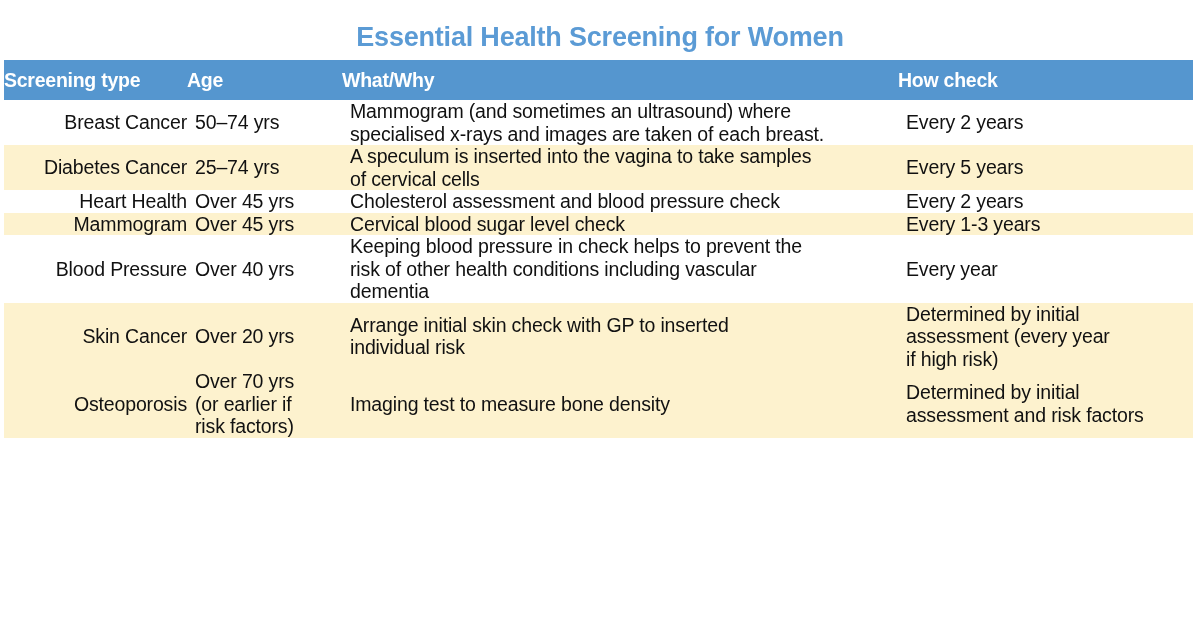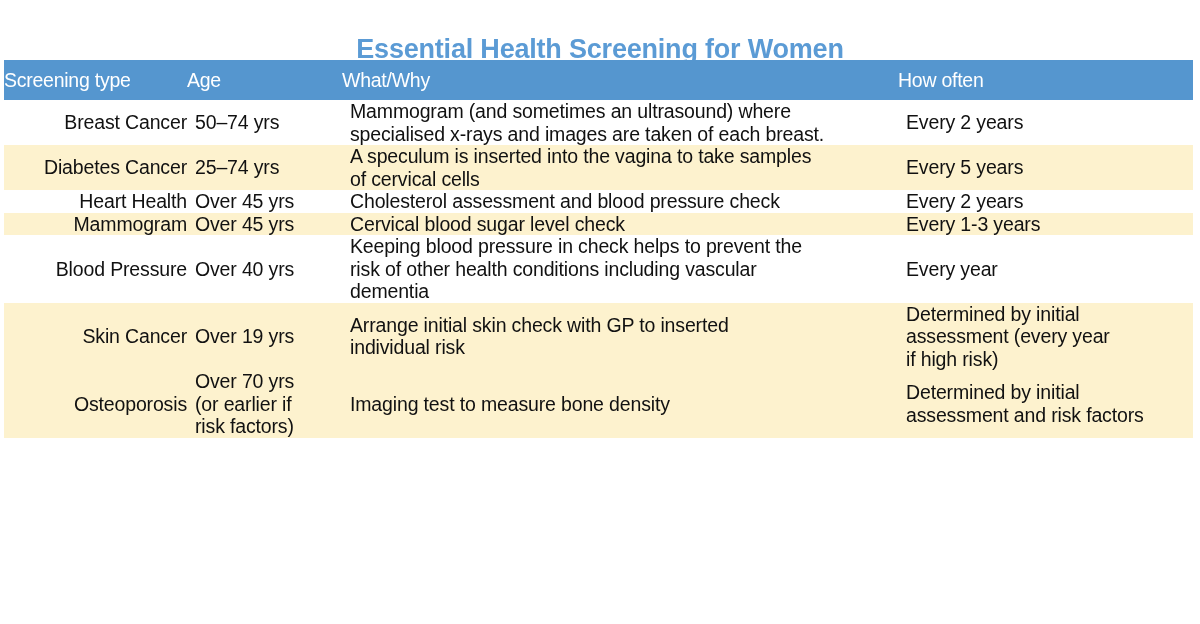--- a/index.html
+++ b/index.html
@@ -19,21 +19,21 @@
     position: relative;
     width: 1200px;
     height: 624px;
     background: #ffffff;
   }
 
   
   .title {
     position: absolute;
     left: 0;
-    top: 32px;
+    top: 20px;
     width: 1200px;
     text-align: center;
     font-size: 27px;
     font-weight: bold;
     color: #5b9bd5;
     letter-spacing: -0.2px;
     line-height: 34px;
     white-space: nowrap;
   }
 
@@ -58,21 +58,21 @@
   col.c-type  { width: 183px; }
   col.c-age   { width: 155px; }
   col.c-what  { width: 556px; }
   col.c-often { width: 295px; }
 
   
   thead tr { background: #5596cf; height: 40px; }
   thead th {
     color: #ffffff;
     font-size: 19.5px;
-    font-weight: normal;
+    font-weight: bold;
     letter-spacing: -0.25px;
     line-height: 22px;
     white-space: nowrap;
     padding-left: 8px;
     box-sizing: border-box;
   }
 
   
   tbody tr.row-white { background: #ffffff; }
   tbody tr.row-cream { background: #fdf2ce; }
@@ -105,21 +105,21 @@
       <col class="c-type">
       <col class="c-age">
       <col class="c-what">
       <col class="c-often">
     </colgroup>
     <thead>
       <tr>
         <th>Screening type</th>
         <th>Age</th>
         <th>What/Why</th>
-        <th>How often</th>
+        <th>How check</th>
       </tr>
     </thead>
     <tbody id="table-body">
         <tr class="row-white">
           <td class="cell-type ml">Breast Cancer</td>
           <td class="cell-age ml">50–74 yrs</td>
           <td class="cell-what ml">Mammogram (and sometimes an ultrasound) where
 specialised x-rays and images are taken of each breast.</td>
           <td class="cell-often ml">Every 2 years</td>
         </tr>
@@ -145,21 +145,21 @@
         <tr class="row-white">
           <td class="cell-type ml">Blood Pressure</td>
           <td class="cell-age ml">Over 40 yrs</td>
           <td class="cell-what ml">Keeping blood pressure in check helps to prevent the
 risk of other health conditions including vascular
 dementia</td>
           <td class="cell-often ml">Every year</td>
         </tr>
         <tr class="row-cream">
           <td class="cell-type ml">Skin Cancer</td>
-          <td class="cell-age ml">Over 19 yrs</td>
+          <td class="cell-age ml">Over 20 yrs</td>
           <td class="cell-what ml">Arrange initial skin check with GP to inserted
 individual risk</td>
           <td class="cell-often ml">Determined by initial
 assessment (every year
 if high risk)</td>
         </tr>
         <tr class="row-cream">
           <td class="cell-type ml">Osteoporosis</td>
           <td class="cell-age ml">Over 70 yrs
 (or earlier if

